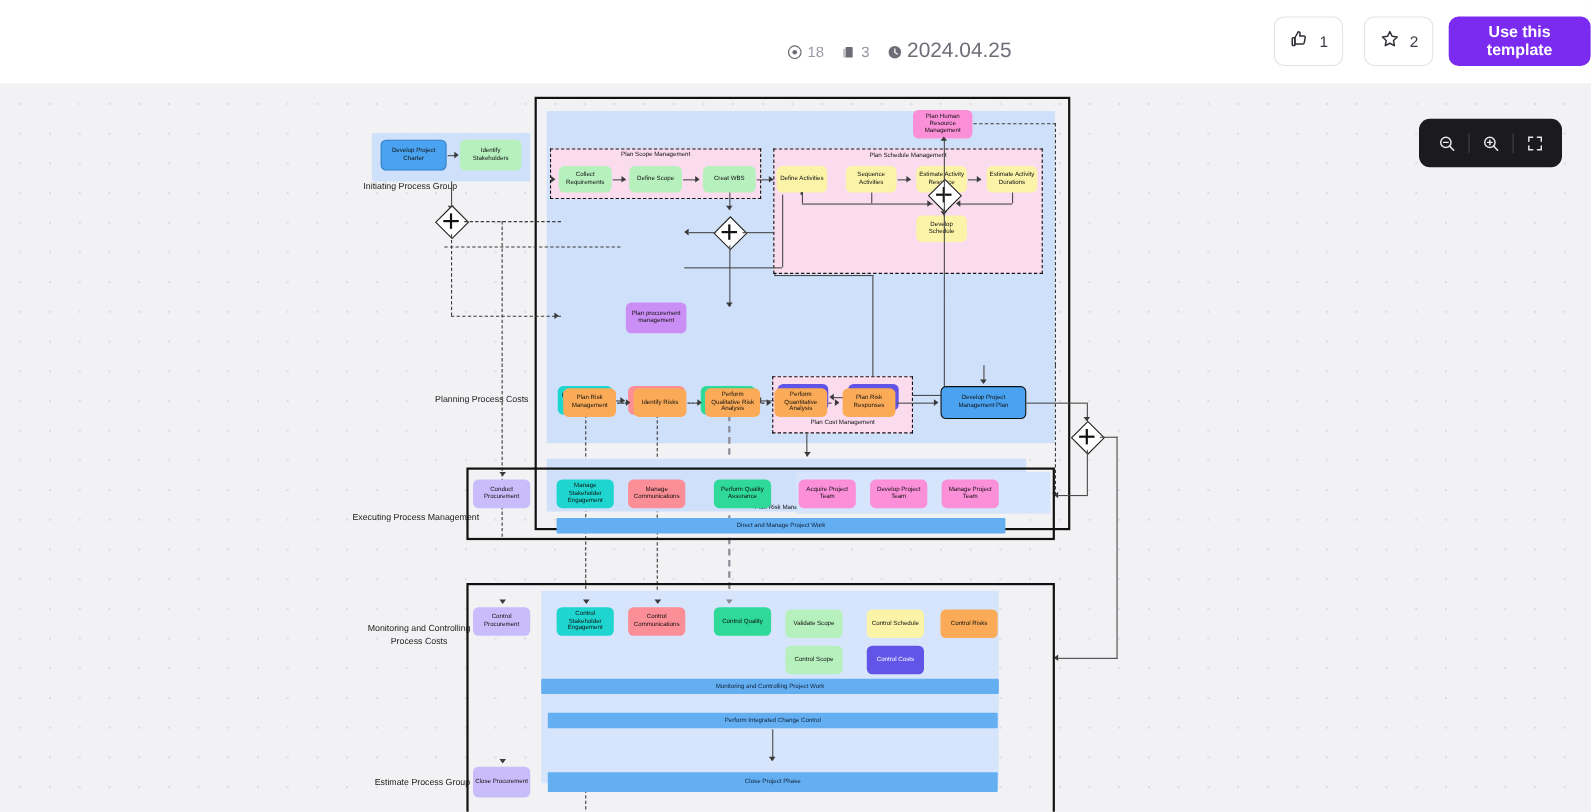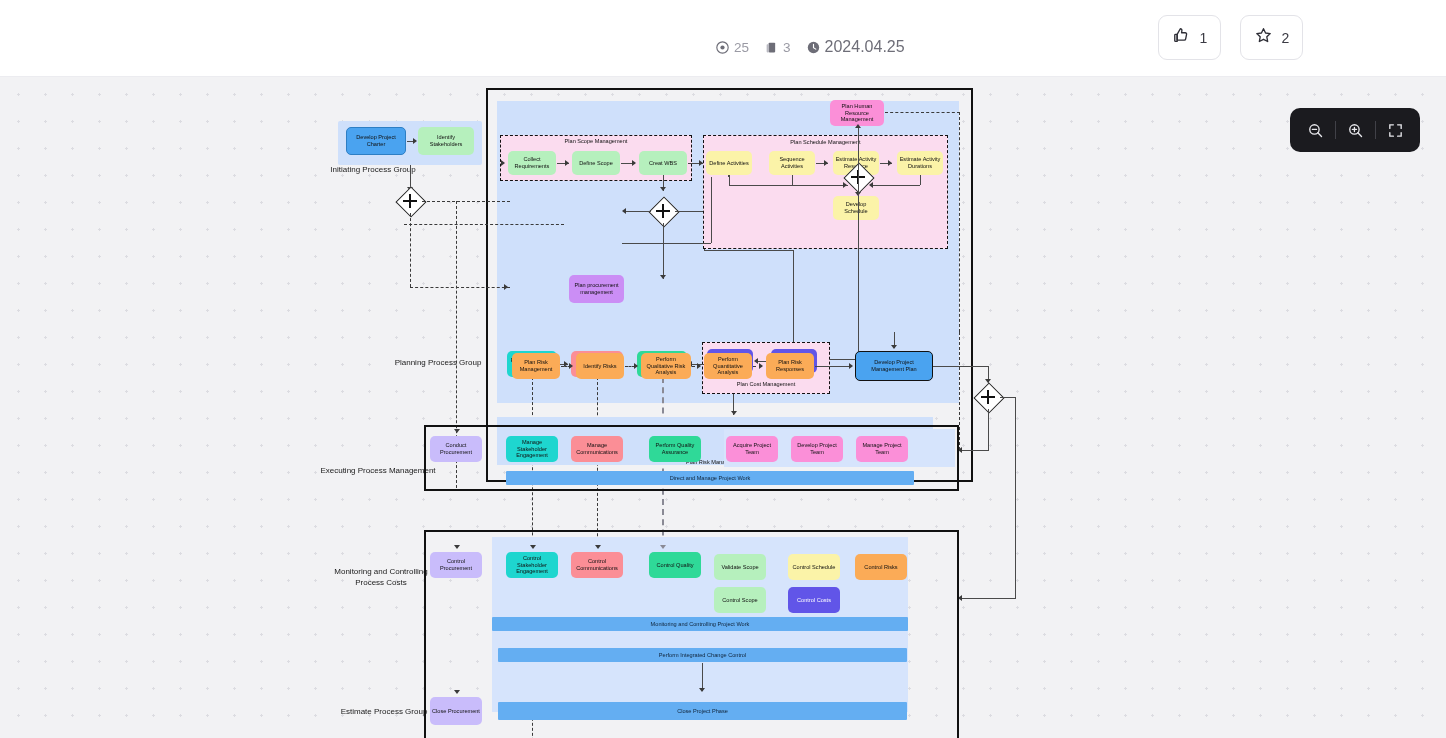--- a/index.html
+++ b/index.html
@@ -20,21 +20,21 @@
   }
   #meta{
     position:absolute;left:716px;top:36px;height:22px;
     display:flex;align-items:center;gap:5px;
     font-size:13px;color:#8a8a94;white-space:nowrap;
   }
   #meta .mi{display:flex;align-items:center;gap:5px;margin-right:11px;}
   #meta .mi:last-child{margin-right:0;}
   #meta svg{display:block;}
   #meta .mtext{color:#9a9aa4;font-size:13.5px;}
-  #meta .mdate{color:#6e6e78;font-size:16px;}
+  #meta .mdate{color:#6e6e78;font-size:19px;}
 
   .hbtn{
     position:absolute;top:15px;height:45px;box-sizing:border-box;
     border:1px solid #e3e3e8;border-radius:9px;background:#fff;
     display:flex;align-items:center;justify-content:center;gap:9px;
     cursor:pointer;
   }
   #like-button{left:1158px;width:63px;}
   #star-button{left:1240px;width:63px;}
   .hbtn .cnt{font-size:14px;color:#3b3b44;}
@@ -112,21 +112,21 @@
 
 
   <div id="meta">
     <span class="mi">
       <span>
         <svg width="13" height="13" viewBox="0 0 16 16">
             <circle cx="8" cy="8" r="7" fill="none" stroke="#6d6d77" stroke-width="1.4"></circle>
             <circle cx="8" cy="8" r="2.6" fill="#6d6d77"></circle>
           </svg>
       </span>
-      <span class="mtext">25</span>
+      <span class="mtext">18</span>
     </span>
     <span class="mi">
       <span>
         <svg width="13" height="13" viewBox="0 0 16 16">
             <rect x="4.5" y="2" width="8" height="12" rx="1" fill="#6d6d77"></rect>
             <rect x="2" y="4" width="3" height="10" rx="1" fill="#b9b9c1"></rect>
           </svg>
       </span>
       <span class="mtext">3</span>
     </span>
@@ -153,20 +153,21 @@
 
   <div class="hbtn" id="star-button">
     <span>
       <svg width="19" height="19" viewBox="0 0 24 24" fill="none" stroke="#2e2e36" stroke-width="1.7" stroke-linejoin="round">
         <path d="M12 3.4l2.6 5.4 5.9.8-4.3 4.1 1.05 5.9L12 16.8l-5.25 2.8L7.8 13.7 3.5 9.6l5.9-.8z"></path>
       </svg>
     </span>
     <span class="cnt">2</span>
   </div>
 
+  <button id="use-template-button">Use this template</button>
 </div>
 
 <div id="canvas">
 
   <div id="zoom-controls">
     <div class="zb">
       <svg width="17" height="17" viewBox="0 0 24 24" fill="none" stroke="#e8e8ec" stroke-width="1.9" stroke-linecap="round">
           <circle cx="10.5" cy="10.5" r="6.6"></circle>
           <path d="M15.3 15.3L20.5 20.5"></path>
           <path d="M7.6 10.5h5.8"></path>
@@ -182,21 +183,21 @@
     </div>
     <div class="zsep"></div>
     <div class="zb">
       <svg width="17" height="17" viewBox="0 0 24 24" fill="none" stroke="#e8e8ec" stroke-width="1.9" stroke-linecap="round">
           <path d="M4 9V4h5M20 9V4h-5M4 15v5h5M20 15v5h-5"></path>
         </svg>
     </div>
   </div>
 
   <div class="lane-label" style="left:318px;top:88px;width:110px;">Initiating Process Group</div>
-  <div class="lane-label" style="left:383px;top:281px;width:110px;">Planning Process Group</div>
+  <div class="lane-label" style="left:383px;top:281px;width:110px;">Planning Process Costs</div>
   <div class="lane-label" style="left:318px;top:389px;width:120px;">Executing Process Management</div>
   <div class="lane-label" style="left:322px;top:490px;width:118px;">Monitoring and Controlling
 Process Costs</div>
   <div class="lane-label" style="left:330px;top:630px;width:108px;">Estimate Process Group</div>
 
   <div class="grp grp-solid" style="left:486px;top:11px;width:487px;height:394px;"></div>
 
   <div class="grp-fill" style="left:497px;top:24px;width:462px;height:302px;background:#cfe0fb;"></div>
 
   <div class="grp-fill" style="left:497px;top:268px;width:462px;height:58px;background:#cfe0fb;opacity:0;"></div>

